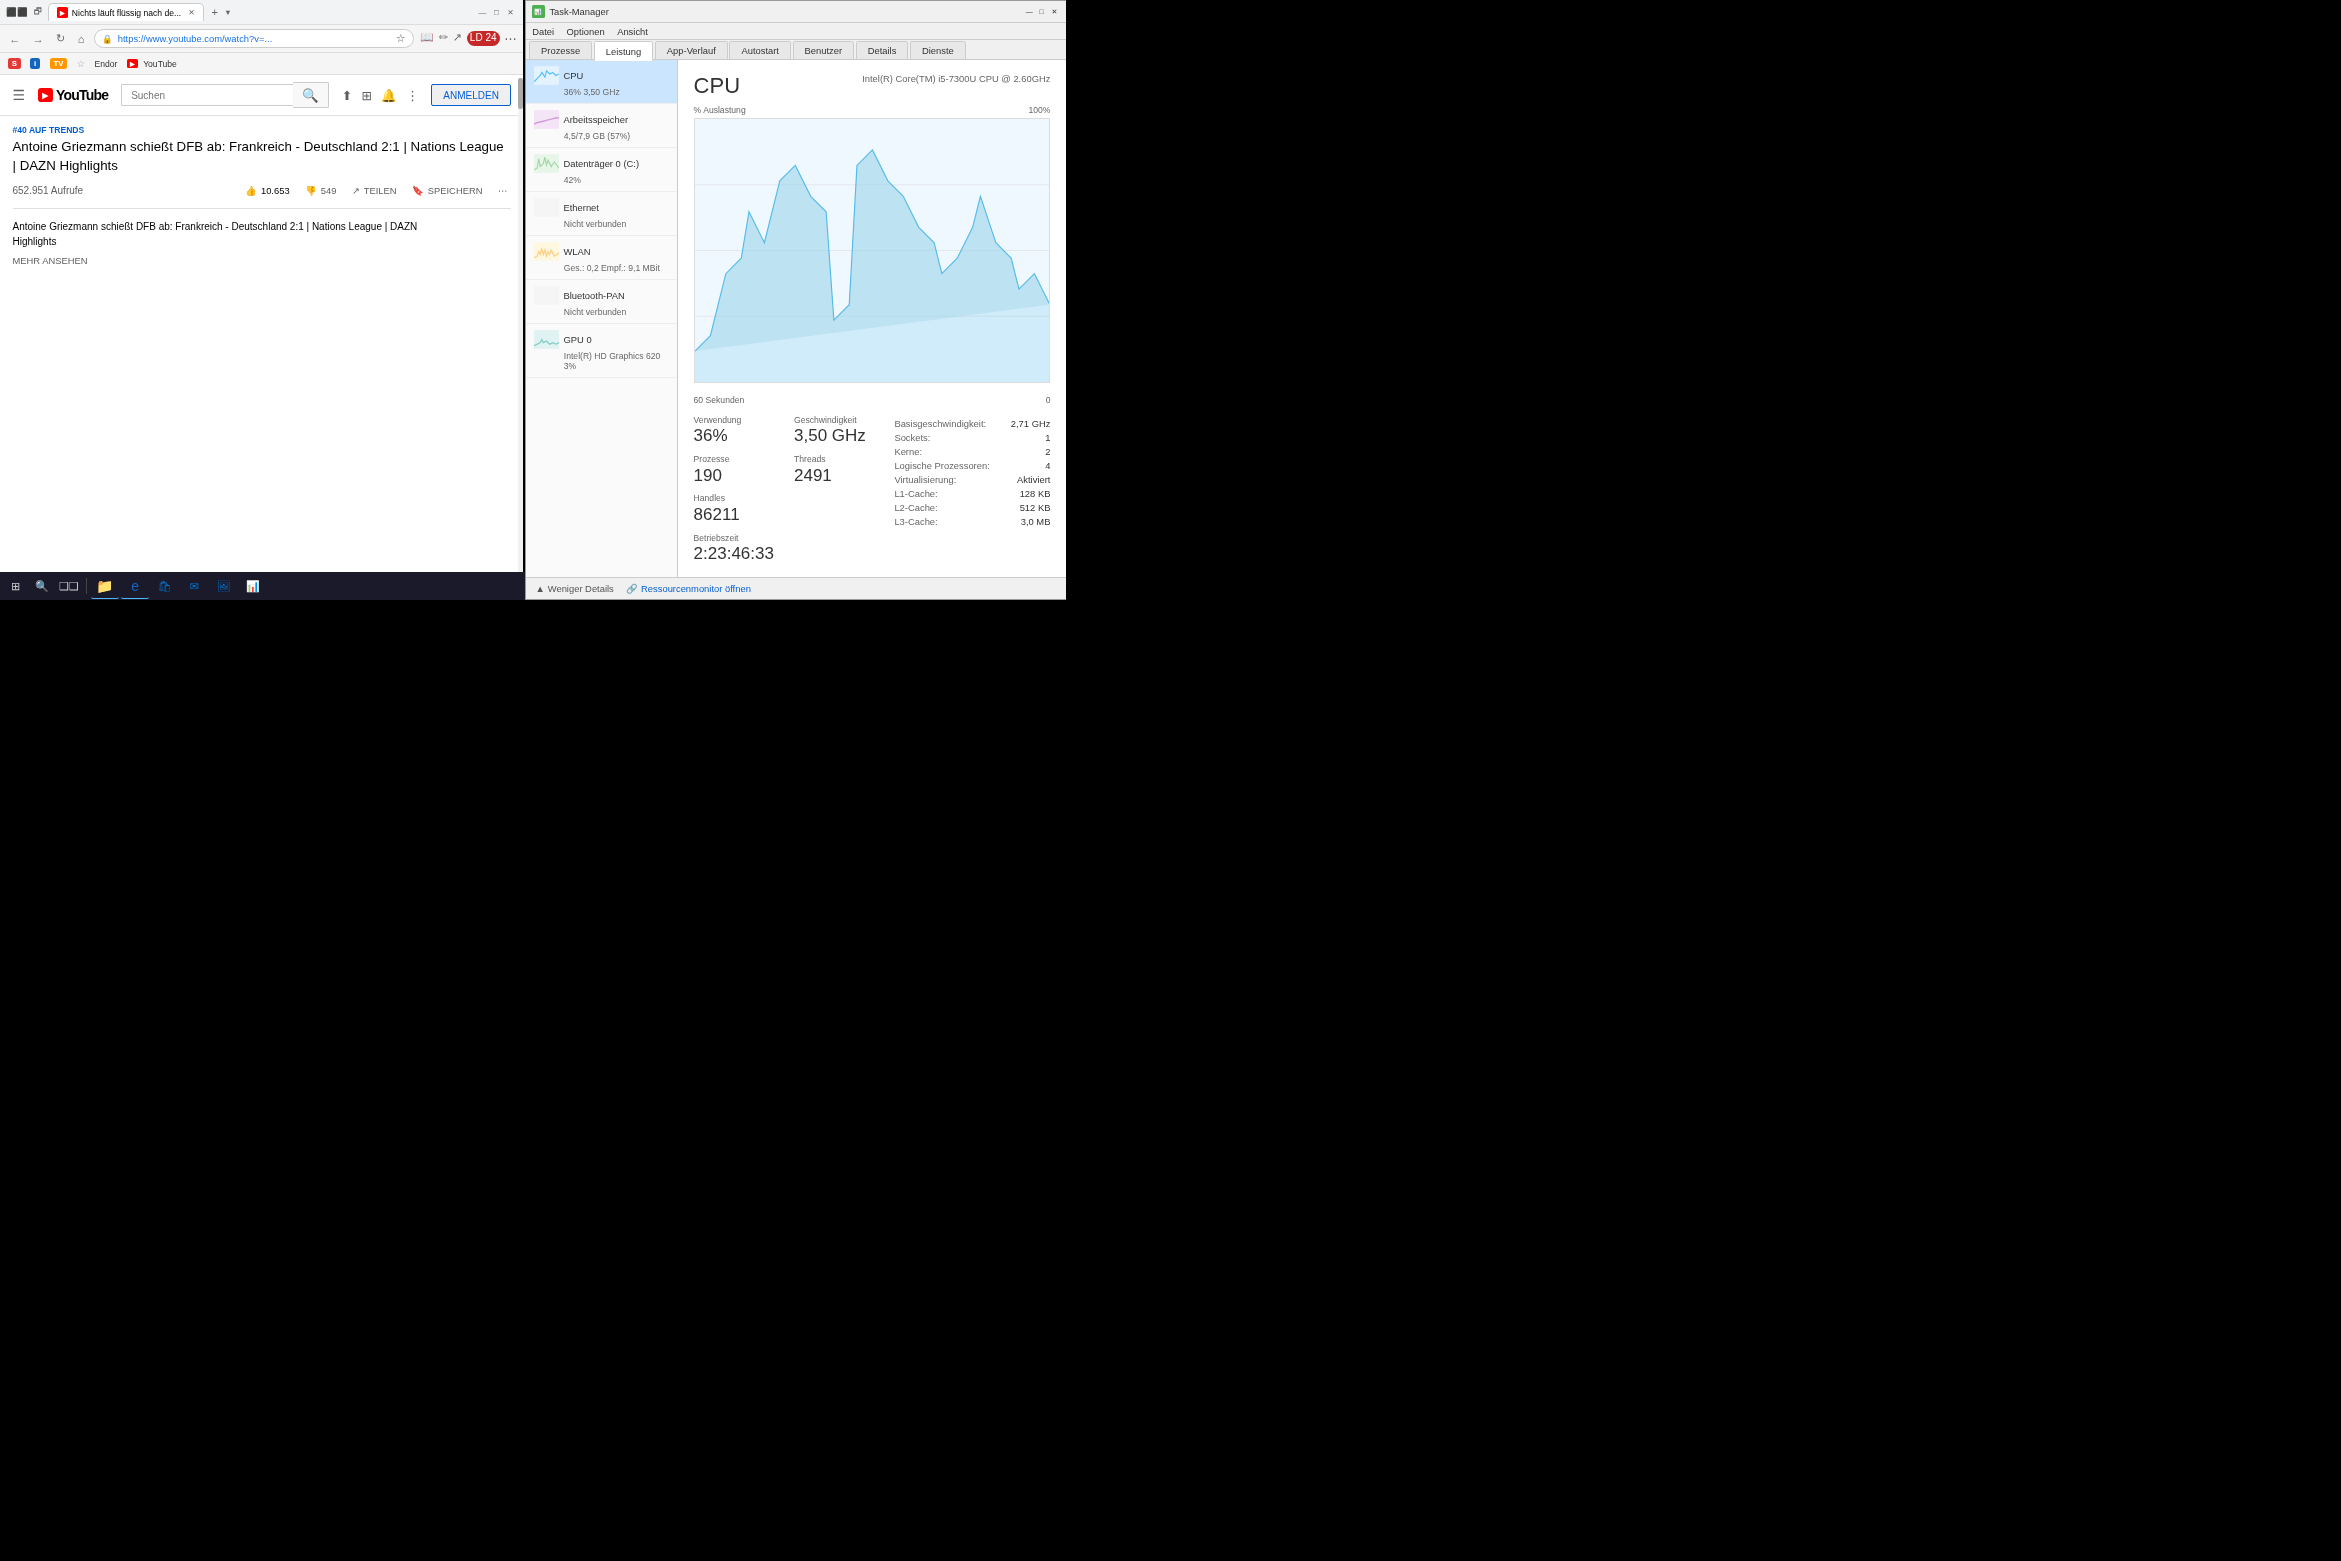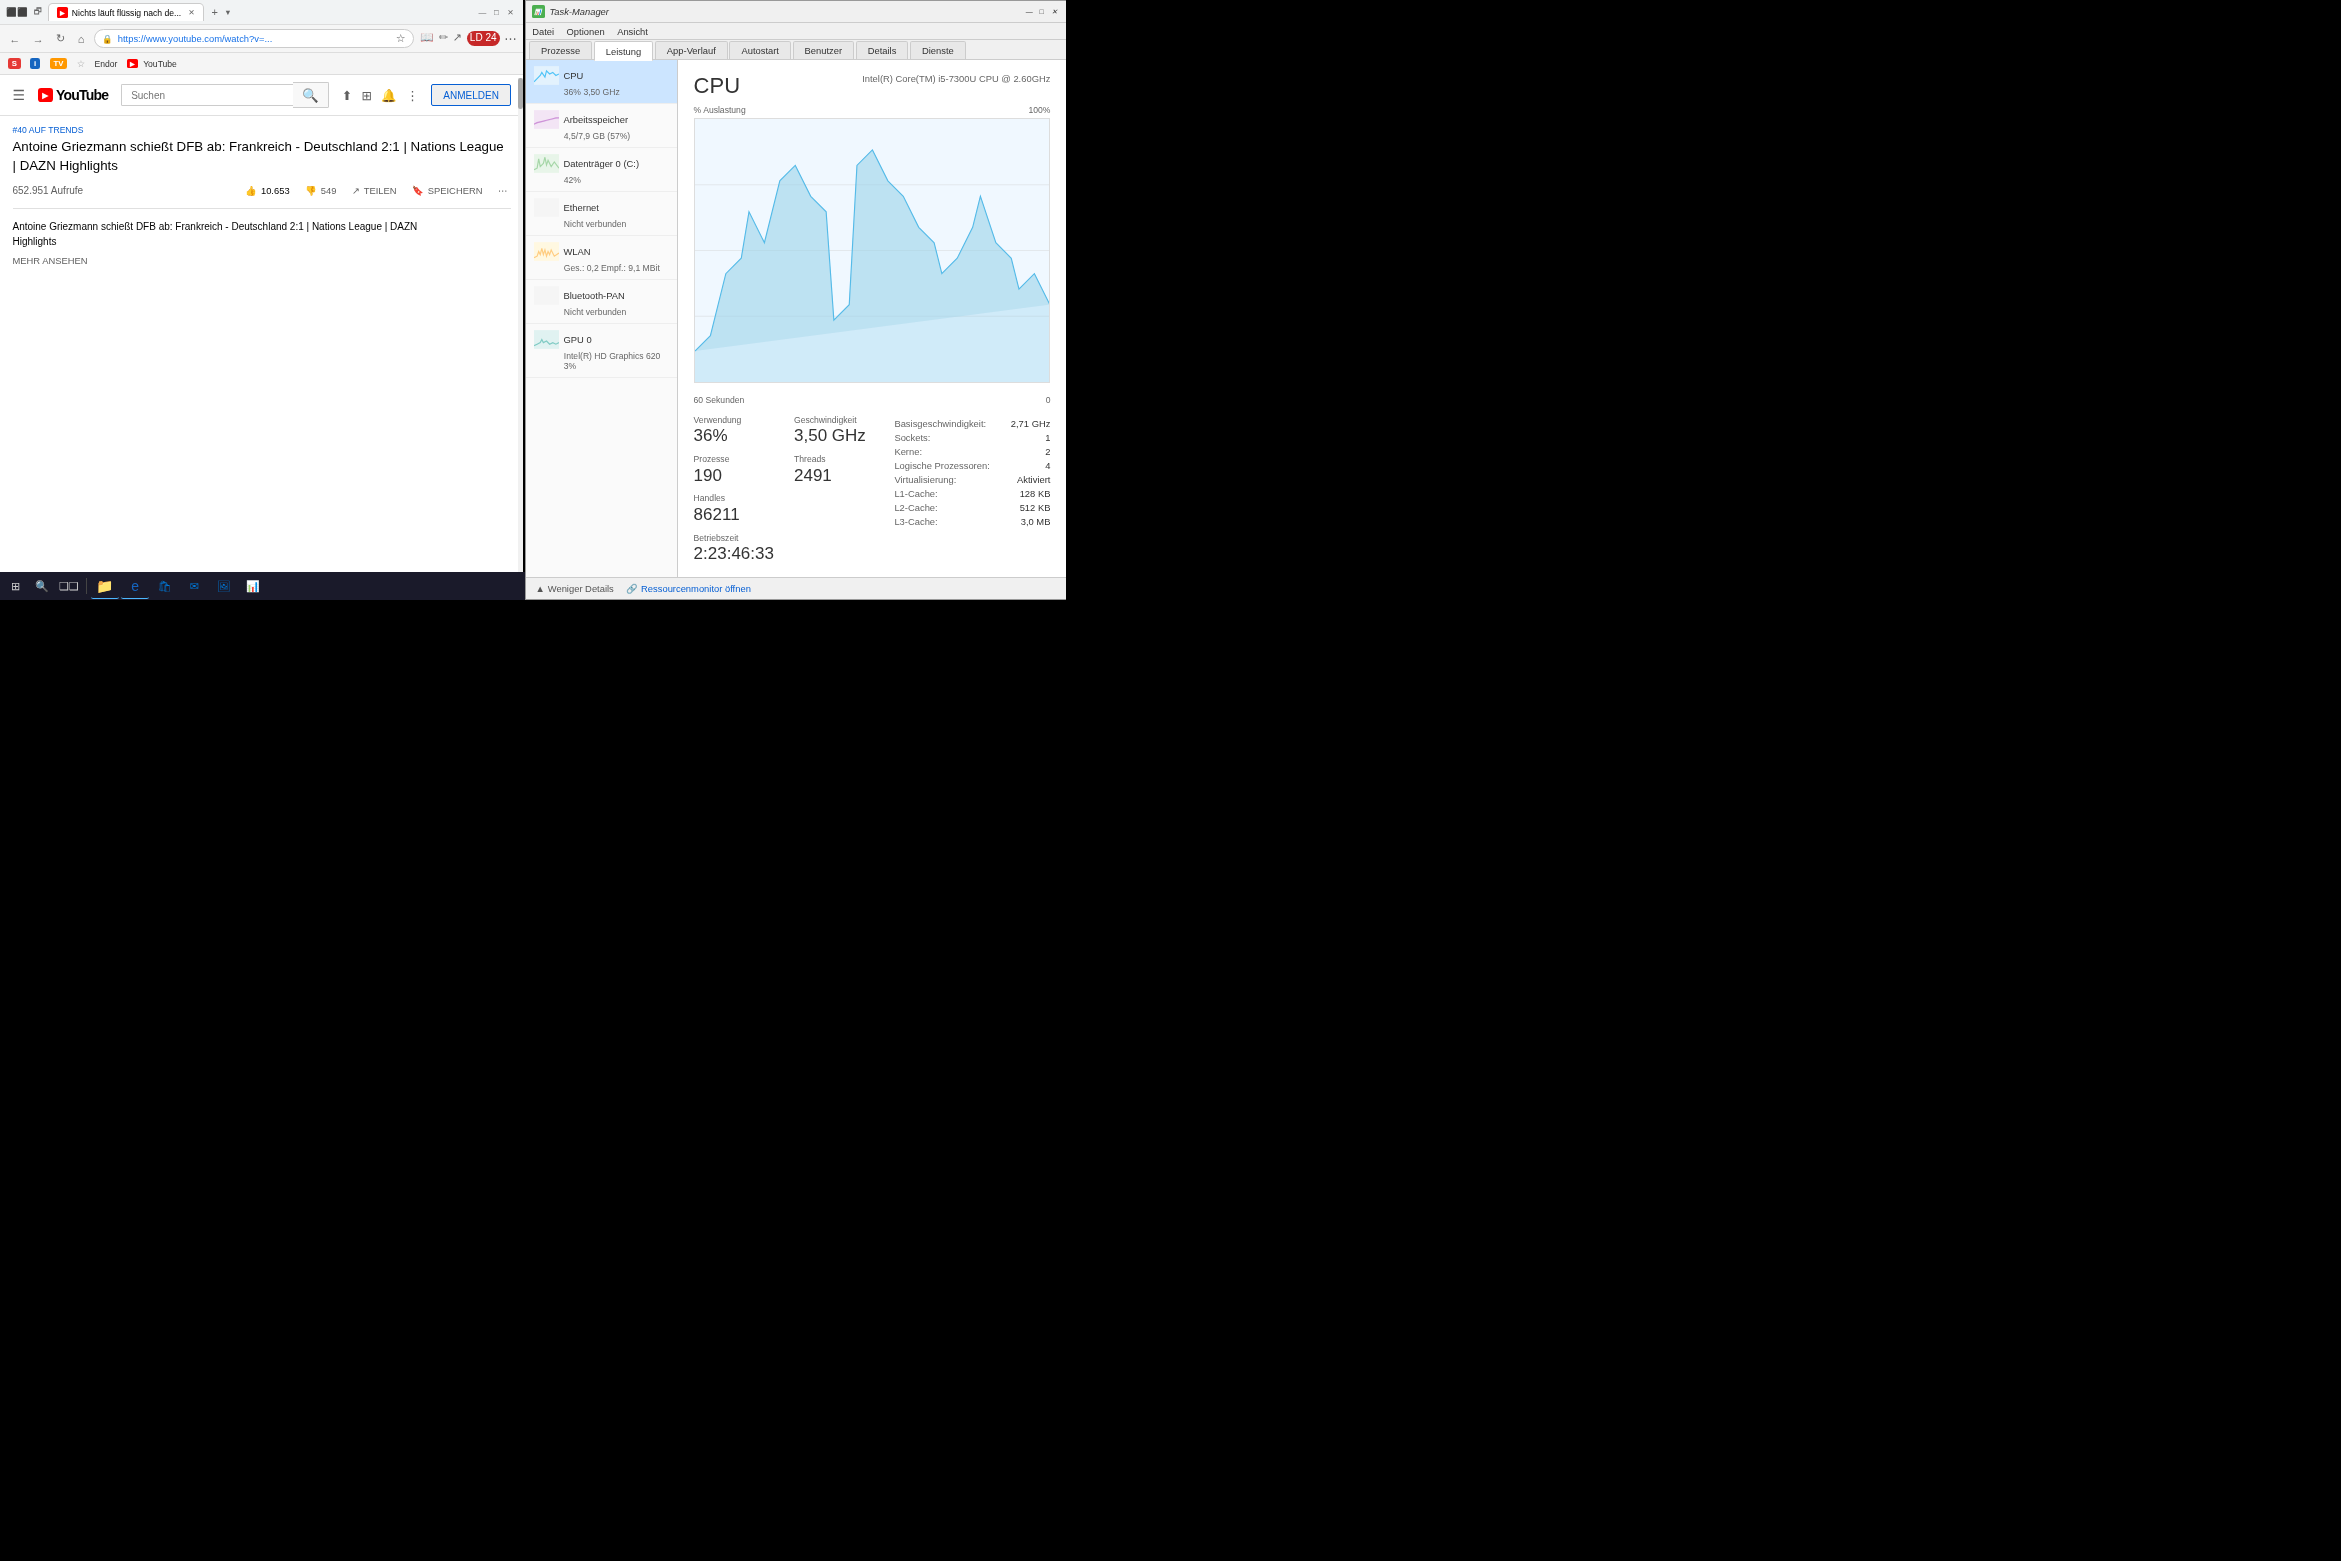--- a/index.html
+++ b/index.html
@@ -270,21 +270,21 @@
       position: relative;
     }
 
     
     .video-info {
       padding: 9.4px 12.5px 0;
     }
     .trending-label {
       color: #065fd4;
       font-size: 8.6px;
-      font-weight: 400;
+      font-weight: 700;
       margin-bottom: 3.1px;
     }
     .video-title {
       font-size: 13.3px;
       font-weight: 400;
       color: #030303;
       line-height: 1.4;
       margin-bottom: 6.2px;
     }
     .video-meta {
@@ -402,21 +402,20 @@
 
     .tm-title-bar {
       height: 22px;
       background: #f0f0f0;
       display: flex;
       align-items: center;
       padding: 0 6.2px;
       border-bottom: 0.8px solid #ccc;
       font-size: 9.4px;
       color: #333;
-      font-style: italic;
     }
     .tm-title-icon {
       width: 12.5px;
       height: 12.5px;
       background: #4caf50;
       border-radius: 1.6px;
       margin-right: 4.7px;
       display: flex;
       align-items: center;
       justify-content: center;

